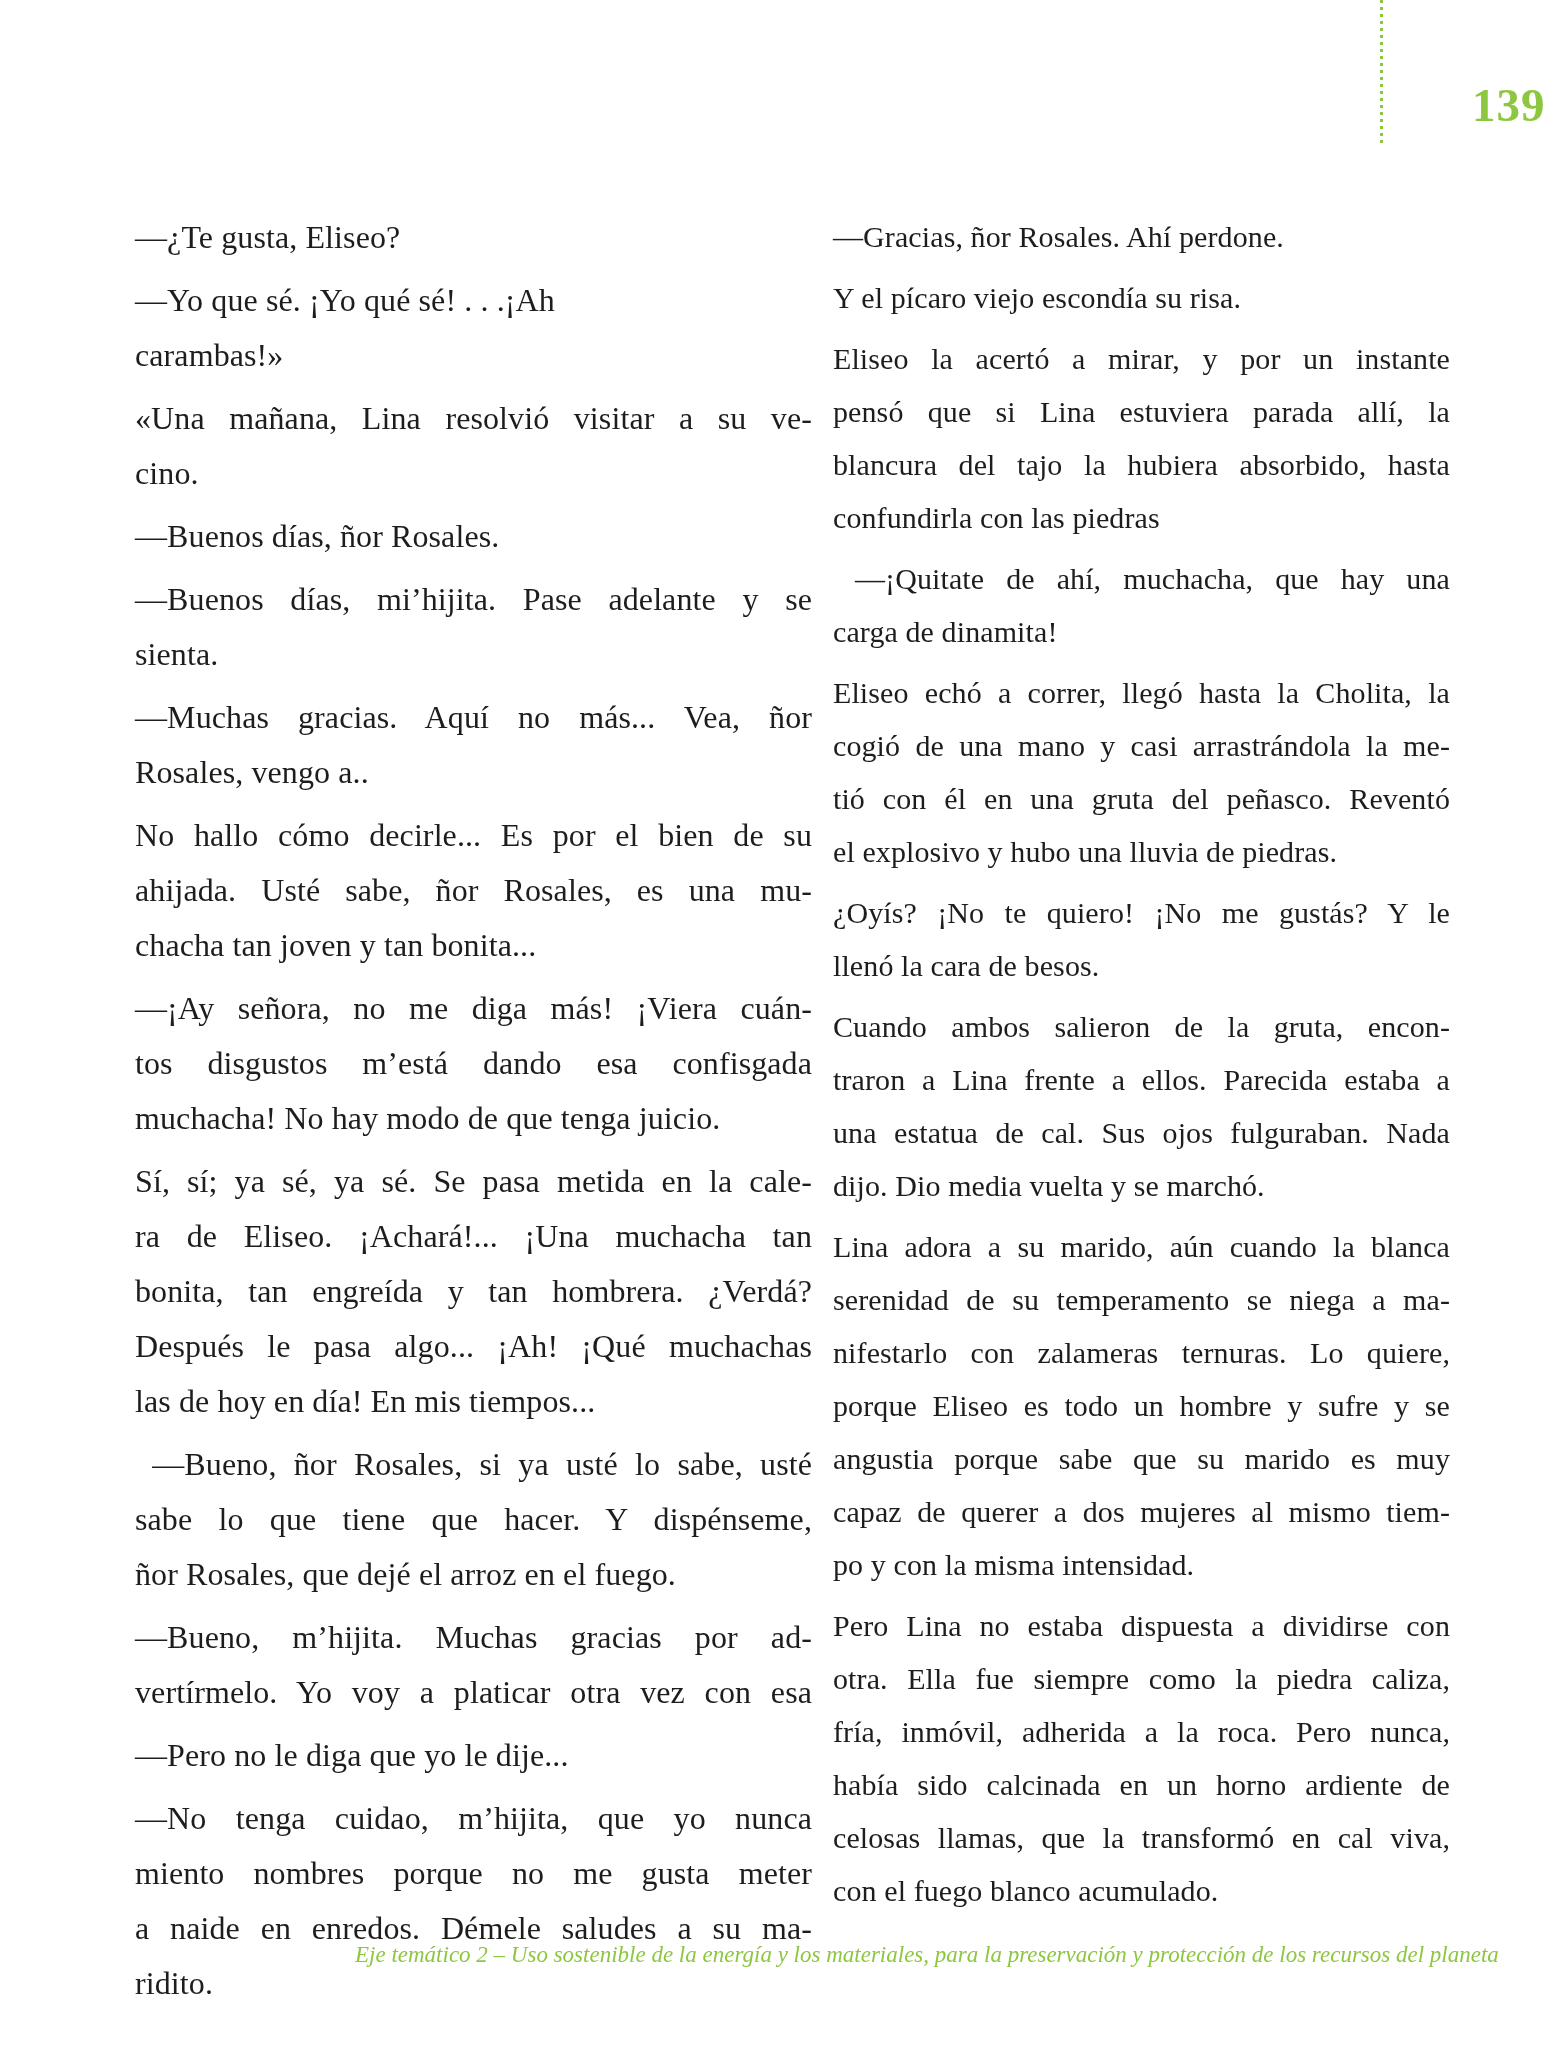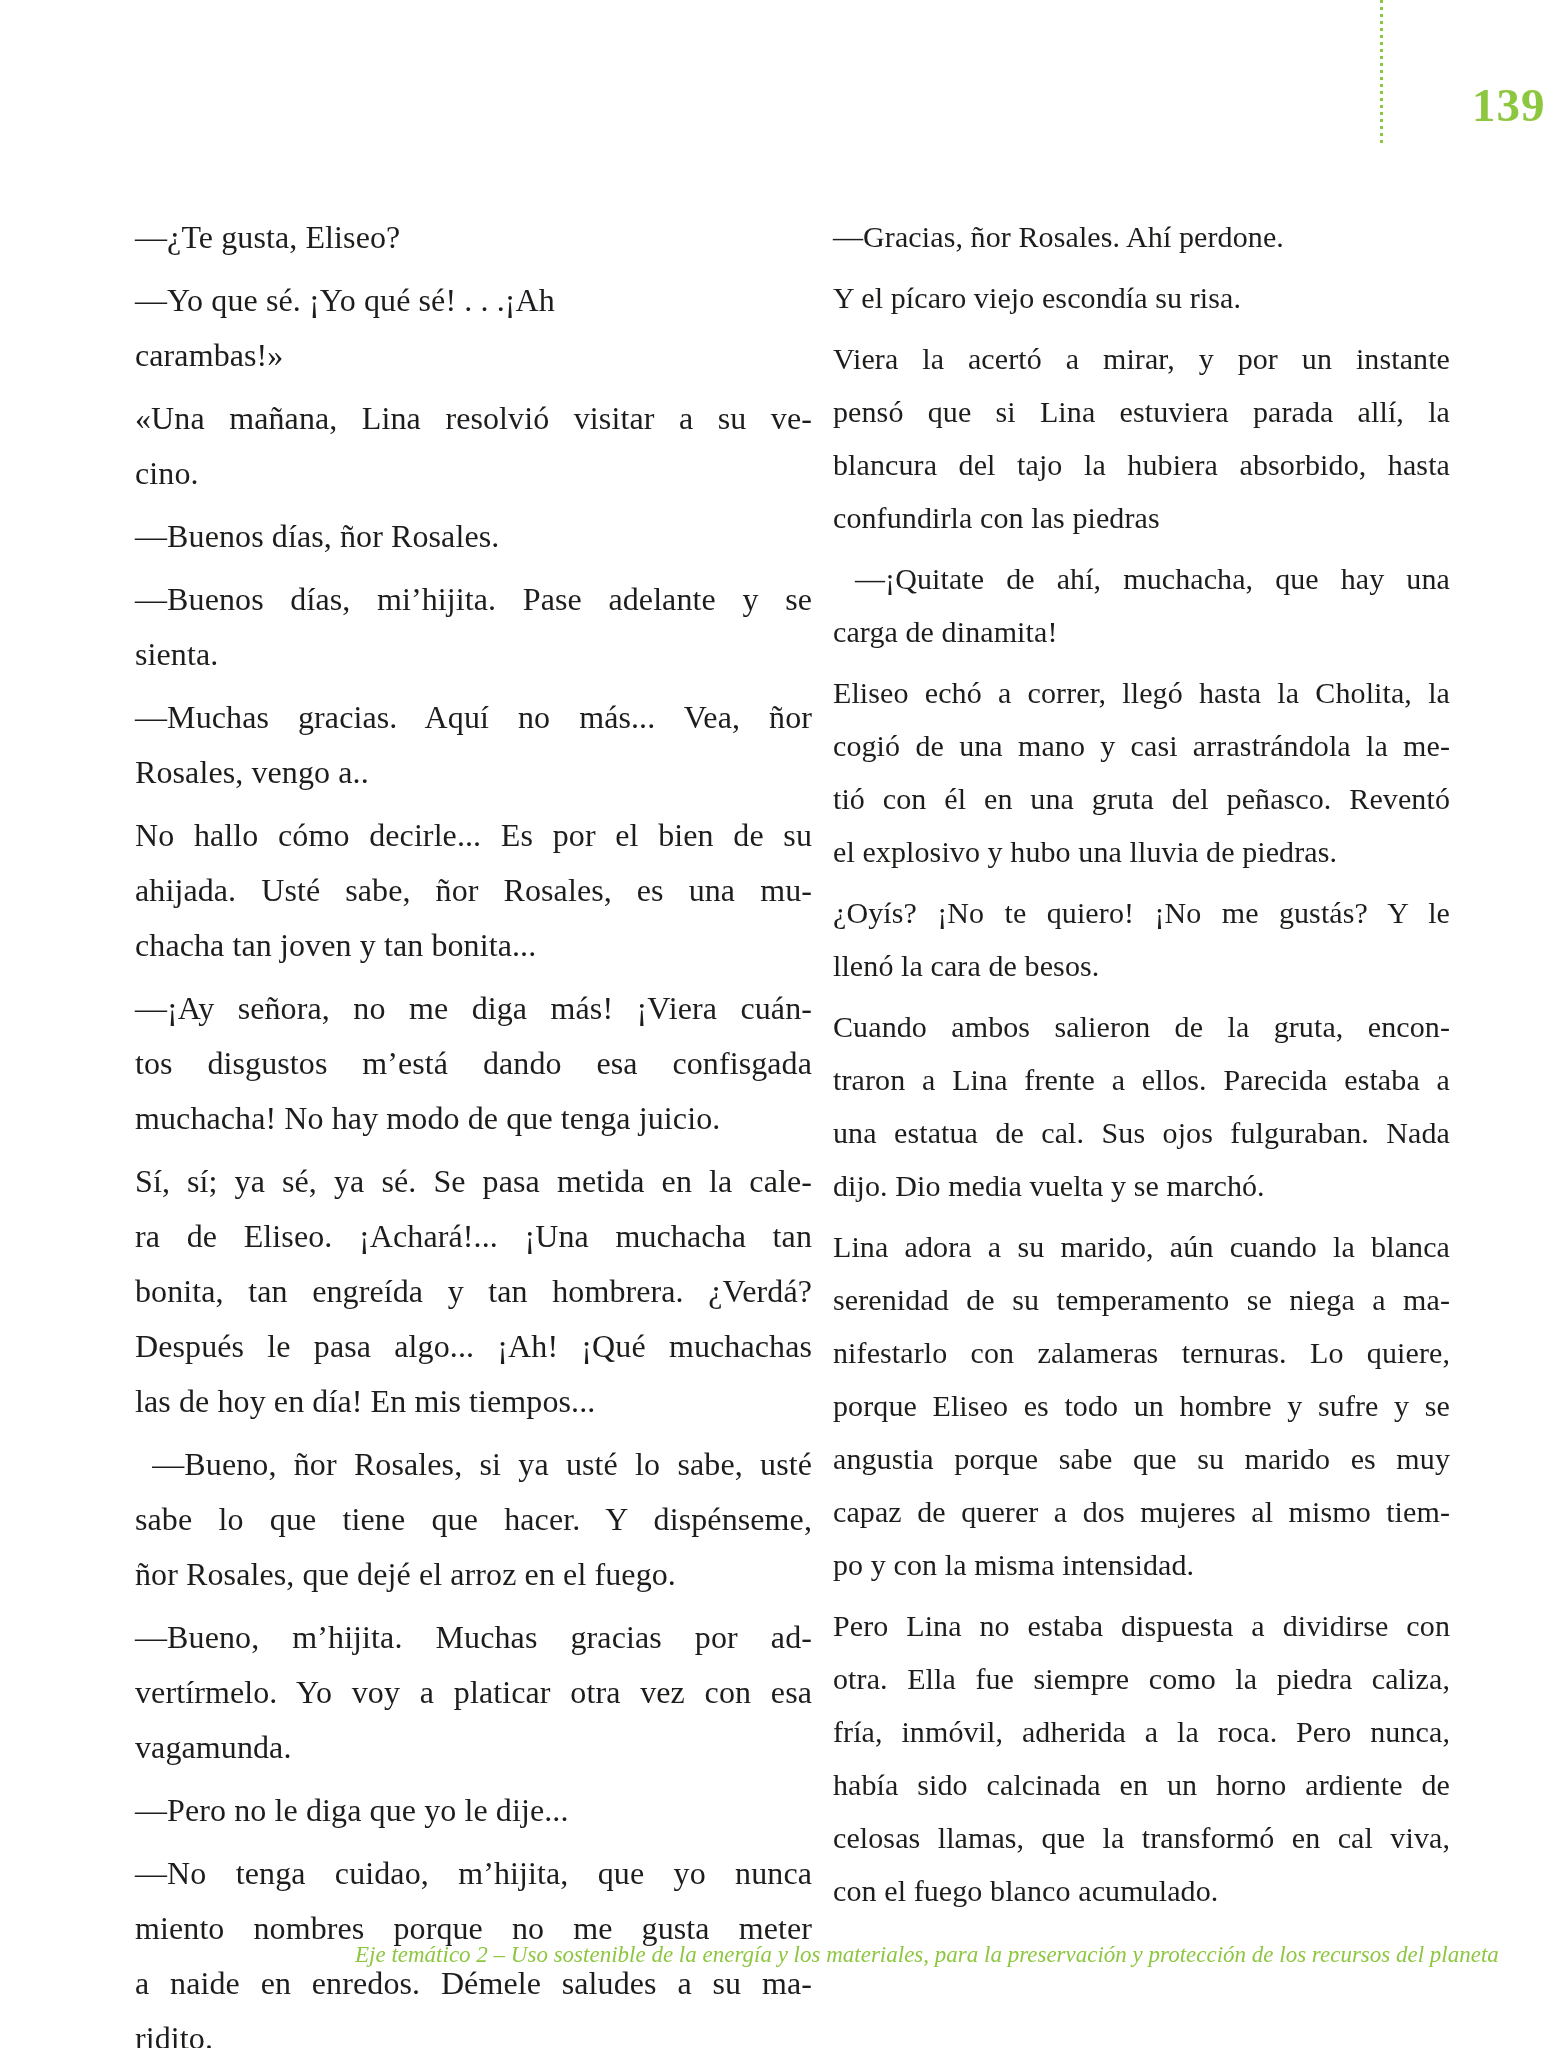--- a/index.html
+++ b/index.html
@@ -109,42 +109,41 @@
         <div class="line ragged">las de hoy en día! En mis tiempos...</div>
       </div>
       <div class="para">
         <div class="line">&nbsp;—Bueno, ñor Rosales, si ya usté lo sabe, usté</div>
         <div class="line">sabe lo que tiene que hacer. Y dispénseme,</div>
         <div class="line ragged">ñor Rosales, que dejé el arroz en el fuego.</div>
       </div>
       <div class="para">
         <div class="line">—Bueno, m’hijita. Muchas gracias por ad-</div>
         <div class="line">vertírmelo. Yo voy a platicar otra vez con esa</div>
-        <div class="line ragged">vagamunda.</div>
       </div>
       <div class="para">
         <div class="line ragged">—Pero no le diga que yo le dije...</div>
       </div>
       <div class="para">
         <div class="line">—No tenga cuidao, m’hijita, que yo nunca</div>
         <div class="line">miento nombres porque no me gusta meter</div>
         <div class="line">a naide en enredos. Démele saludes a su ma-</div>
         <div class="line ragged">ridito.</div>
       </div>
     </div>
 
   <div class="text-col col-right">
       <div class="para">
         <div class="line ragged">—Gracias, ñor Rosales. Ahí perdone.</div>
       </div>
       <div class="para">
         <div class="line ragged">Y el pícaro viejo escondía su risa.</div>
       </div>
       <div class="para">
-        <div class="line">Viera la acertó a mirar, y por un instante</div>
+        <div class="line">Eliseo la acertó a mirar, y por un instante</div>
         <div class="line">pensó que si Lina estuviera parada allí, la</div>
         <div class="line">blancura del tajo la hubiera absorbido, hasta</div>
         <div class="line ragged">confundirla con las piedras</div>
       </div>
       <div class="para">
         <div class="line">&nbsp;—¡Quitate de ahí, muchacha, que hay una</div>
         <div class="line ragged">carga de dinamita!</div>
       </div>
       <div class="para">
         <div class="line">Eliseo echó a correr, llegó hasta la Cholita, la</div>

